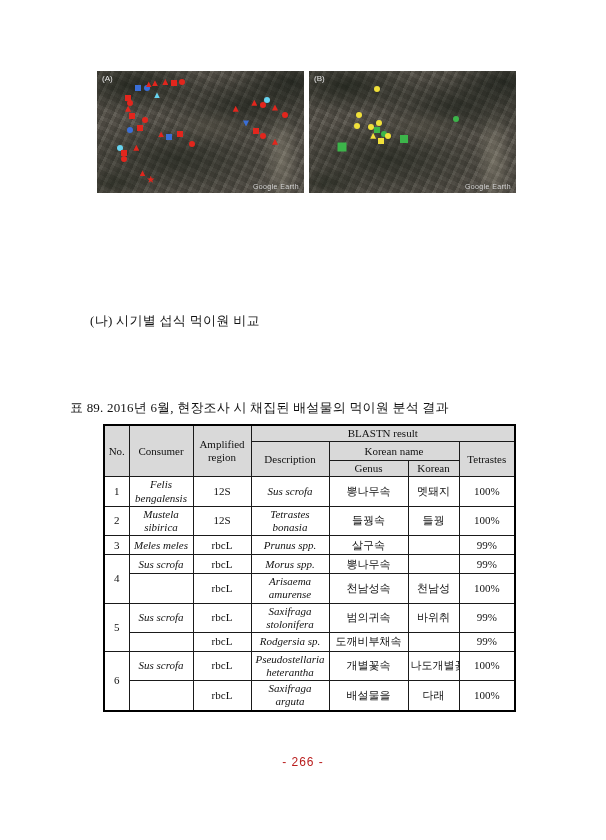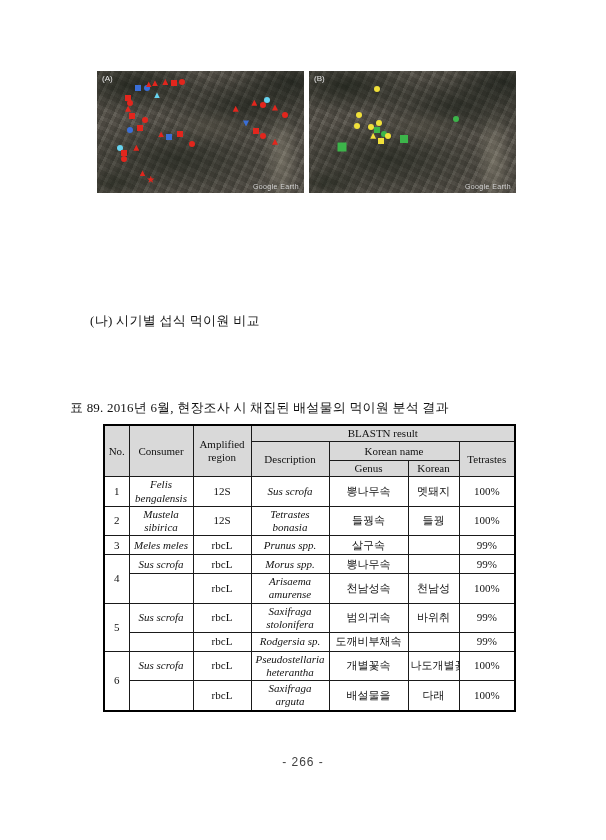--- a/index.html
+++ b/index.html
@@ -44,21 +44,21 @@
   #tbl{position:absolute;left:103px;top:424px;width:411px;border-collapse:collapse;
        border:2px solid #000;font-size:11px;line-height:1.2;table-layout:fixed;}
   #tbl th,#tbl td{border:1px solid #1a1a1a;text-align:center;vertical-align:middle;
        padding:1px 2px;overflow:hidden;word-break:keep-all;}
   #tbl thead th{background:#d9d9d9;font-weight:normal;}
   #tbl tr.h1{height:14px;} #tbl tr.h2{height:19px;} #tbl tr.h3{height:13px;}
   #tbl tbody tr{height:19px;}
   .c-consumer,.c-description{font-style:italic;}
 
   .page-number{position:absolute;top:755px;left:0;width:606px;text-align:center;
-       font-size:12px;letter-spacing:1px;color:#404040;
+       font-size:12px;letter-spacing:1px;color:#b91c1c;
        font-family:"Liberation Sans","DejaVu Sans",sans-serif;}
 </style>
 </head>
 <body>
 
 <div id="page">
 
   <div class="map" id="map-a">
     <span class="panel-label">(A)</span>
     <span class="watermark">Google Earth</span>

